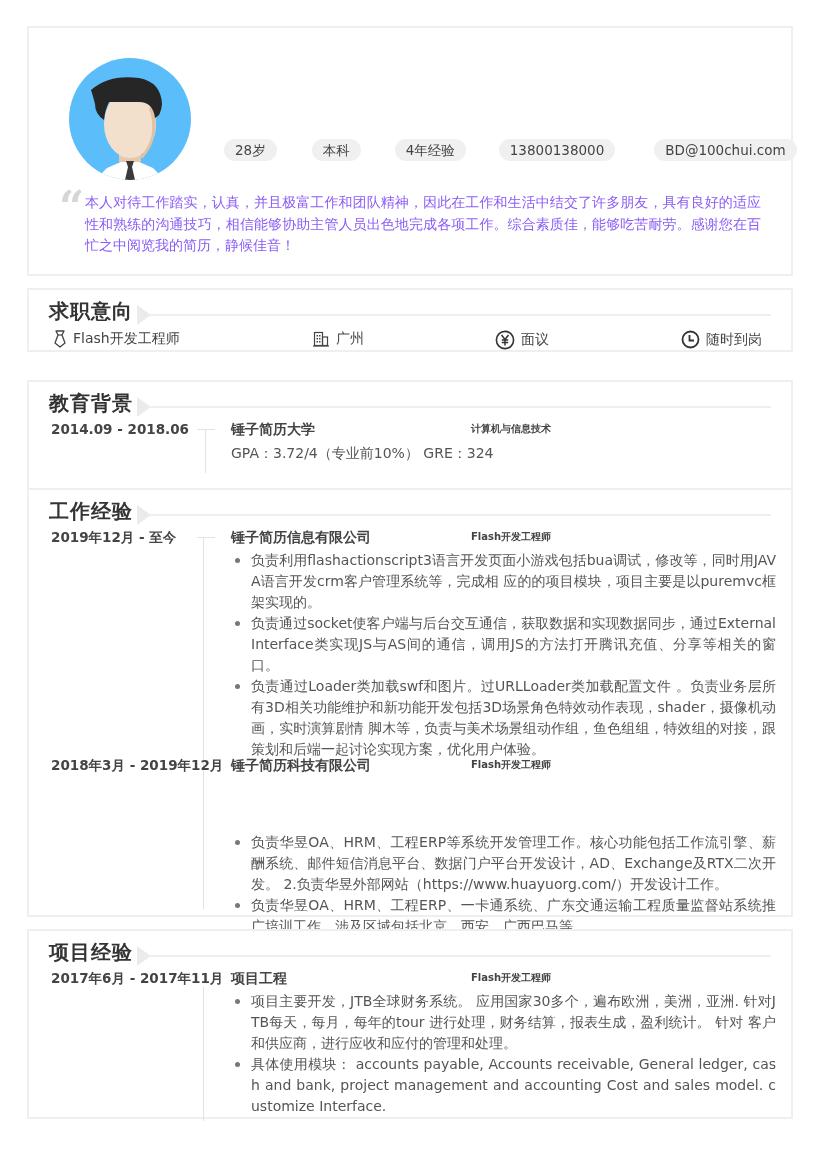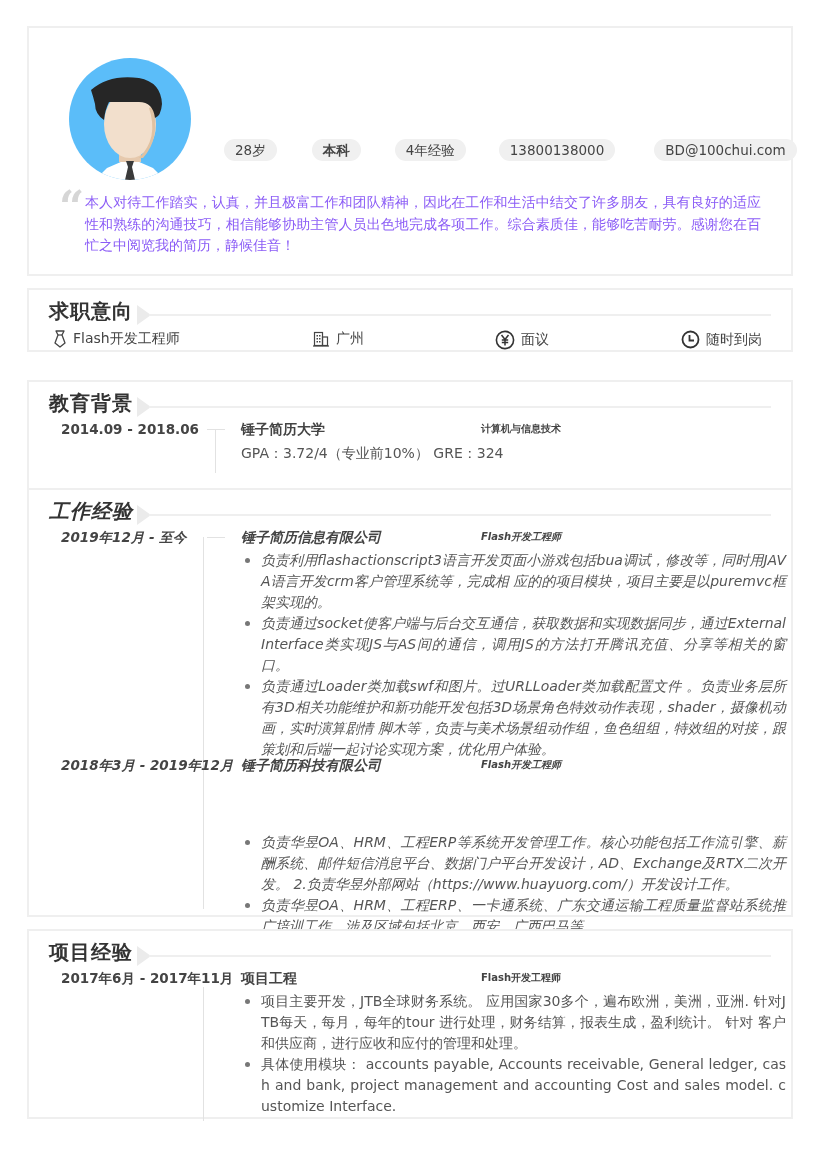--- a/index.html
+++ b/index.html
@@ -20,21 +20,21 @@
     width: 122px; height: 122px; border-radius: 50%;
     background: #5bbdf9; overflow: hidden;
   }
   .avatar svg { position: absolute; left: 0; top: 0; }
   .tags { position: absolute; left: 195px; top: 111px; display: flex; gap: 12px; }
   .tag {
     height: 22px; line-height: 22px; padding: 0 11px;
     background: #f0f0f0; border-radius: 11px;
     font-size: 13.5px; color: #444; margin-right: 23px; white-space: nowrap;
   }
-  .tag:nth-child(2) { margin-right: 22px; font-weight: bold; }
+  .tag:nth-child(2) { margin-right: 22px; }
   .tag:nth-child(3) { margin-right: 21px; }
   .tag:nth-child(4) { margin-right: 27px; }
 
   .quote-icon {
     position: absolute; left: 30px; top: 158px;
     font-family: "DejaVu Serif", serif; font-size: 44px; font-weight: bold;
     color: #d6d6d6; line-height: 44px;
   }
   .summary {
     position: absolute; left: 56px; top: 164px; width: 676px;
@@ -57,33 +57,33 @@
   #card-intention { top: 288px; height: 64px; }
   .intent-row { position: absolute; top: 40px; left: 0; right: 0; height: 22px; }
   .intent-item { position: absolute; top: 0; display: flex; align-items: center; font-size: 14px; color: #444; white-space: nowrap; }
   .intent-item svg { margin-right: 6px; }
   #intent-job { left: 24px; }
   #intent-city { left: 284px; }
   #intent-salary { left: 466px; }
   #intent-time { left: 652px; align-items: center; }
 
   
-  .entry { position: absolute; left: 12px; right: 0; }
+  .entry { position: absolute; left: 2px; right: 0; }
   .entry-date { position: absolute; left: 20px; top: 0; font-size: 13.5px; font-weight: bold; color: #444; white-space: nowrap; line-height: 20px; }
   .tl-vert { position: absolute; left: 174px; width: 1px; background: #e2e2e2; }
   .tl-tick { position: absolute; left: 166px; width: 18px; height: 1px; background: #e2e2e2; }
   .entry-org { position: absolute; left: 200px; top: 0; font-size: 14px; font-weight: bold; color: #444; line-height: 20px; white-space: nowrap; }
   .entry-role { position: absolute; left: 440px; top: 0; font-size: 10px; font-weight: bold; color: #444; line-height: 20px; white-space: nowrap; }
   .entry-desc { position: absolute; left: 200px; top: 24px; font-size: 14px; color: #555; line-height: 21px; white-space: nowrap; }
   .bullets { position: absolute; left: 200px; width: 545px; list-style: none; }
   .bullets li { position: relative; padding-left: 20px; font-size: 14px; line-height: 21px; color: #555; text-align: justify; word-break: break-all; }
   .bullets li::before { content: ""; position: absolute; left: 4px; top: 8px; width: 5px; height: 5px; border-radius: 50%; background: #777; }
 
   #card-edu { top: 380px; height: 116px; }
-  #card-work { top: 488px; height: 429px; font-style: italic; }
+  #card-work { top: 488px; height: 429px; }
   #card-proj { top: 929px; height: 190px; }
 </style>
 </head>
 <body>
 
 <div class="card" id="card-header">
   <div class="avatar">
     <svg width="122" height="122" viewBox="0 0 122 122">
 
       <path d="M38 110 L61 100 L84 110 L96 122 L26 122 Z" fill="#ffffff"></path>

